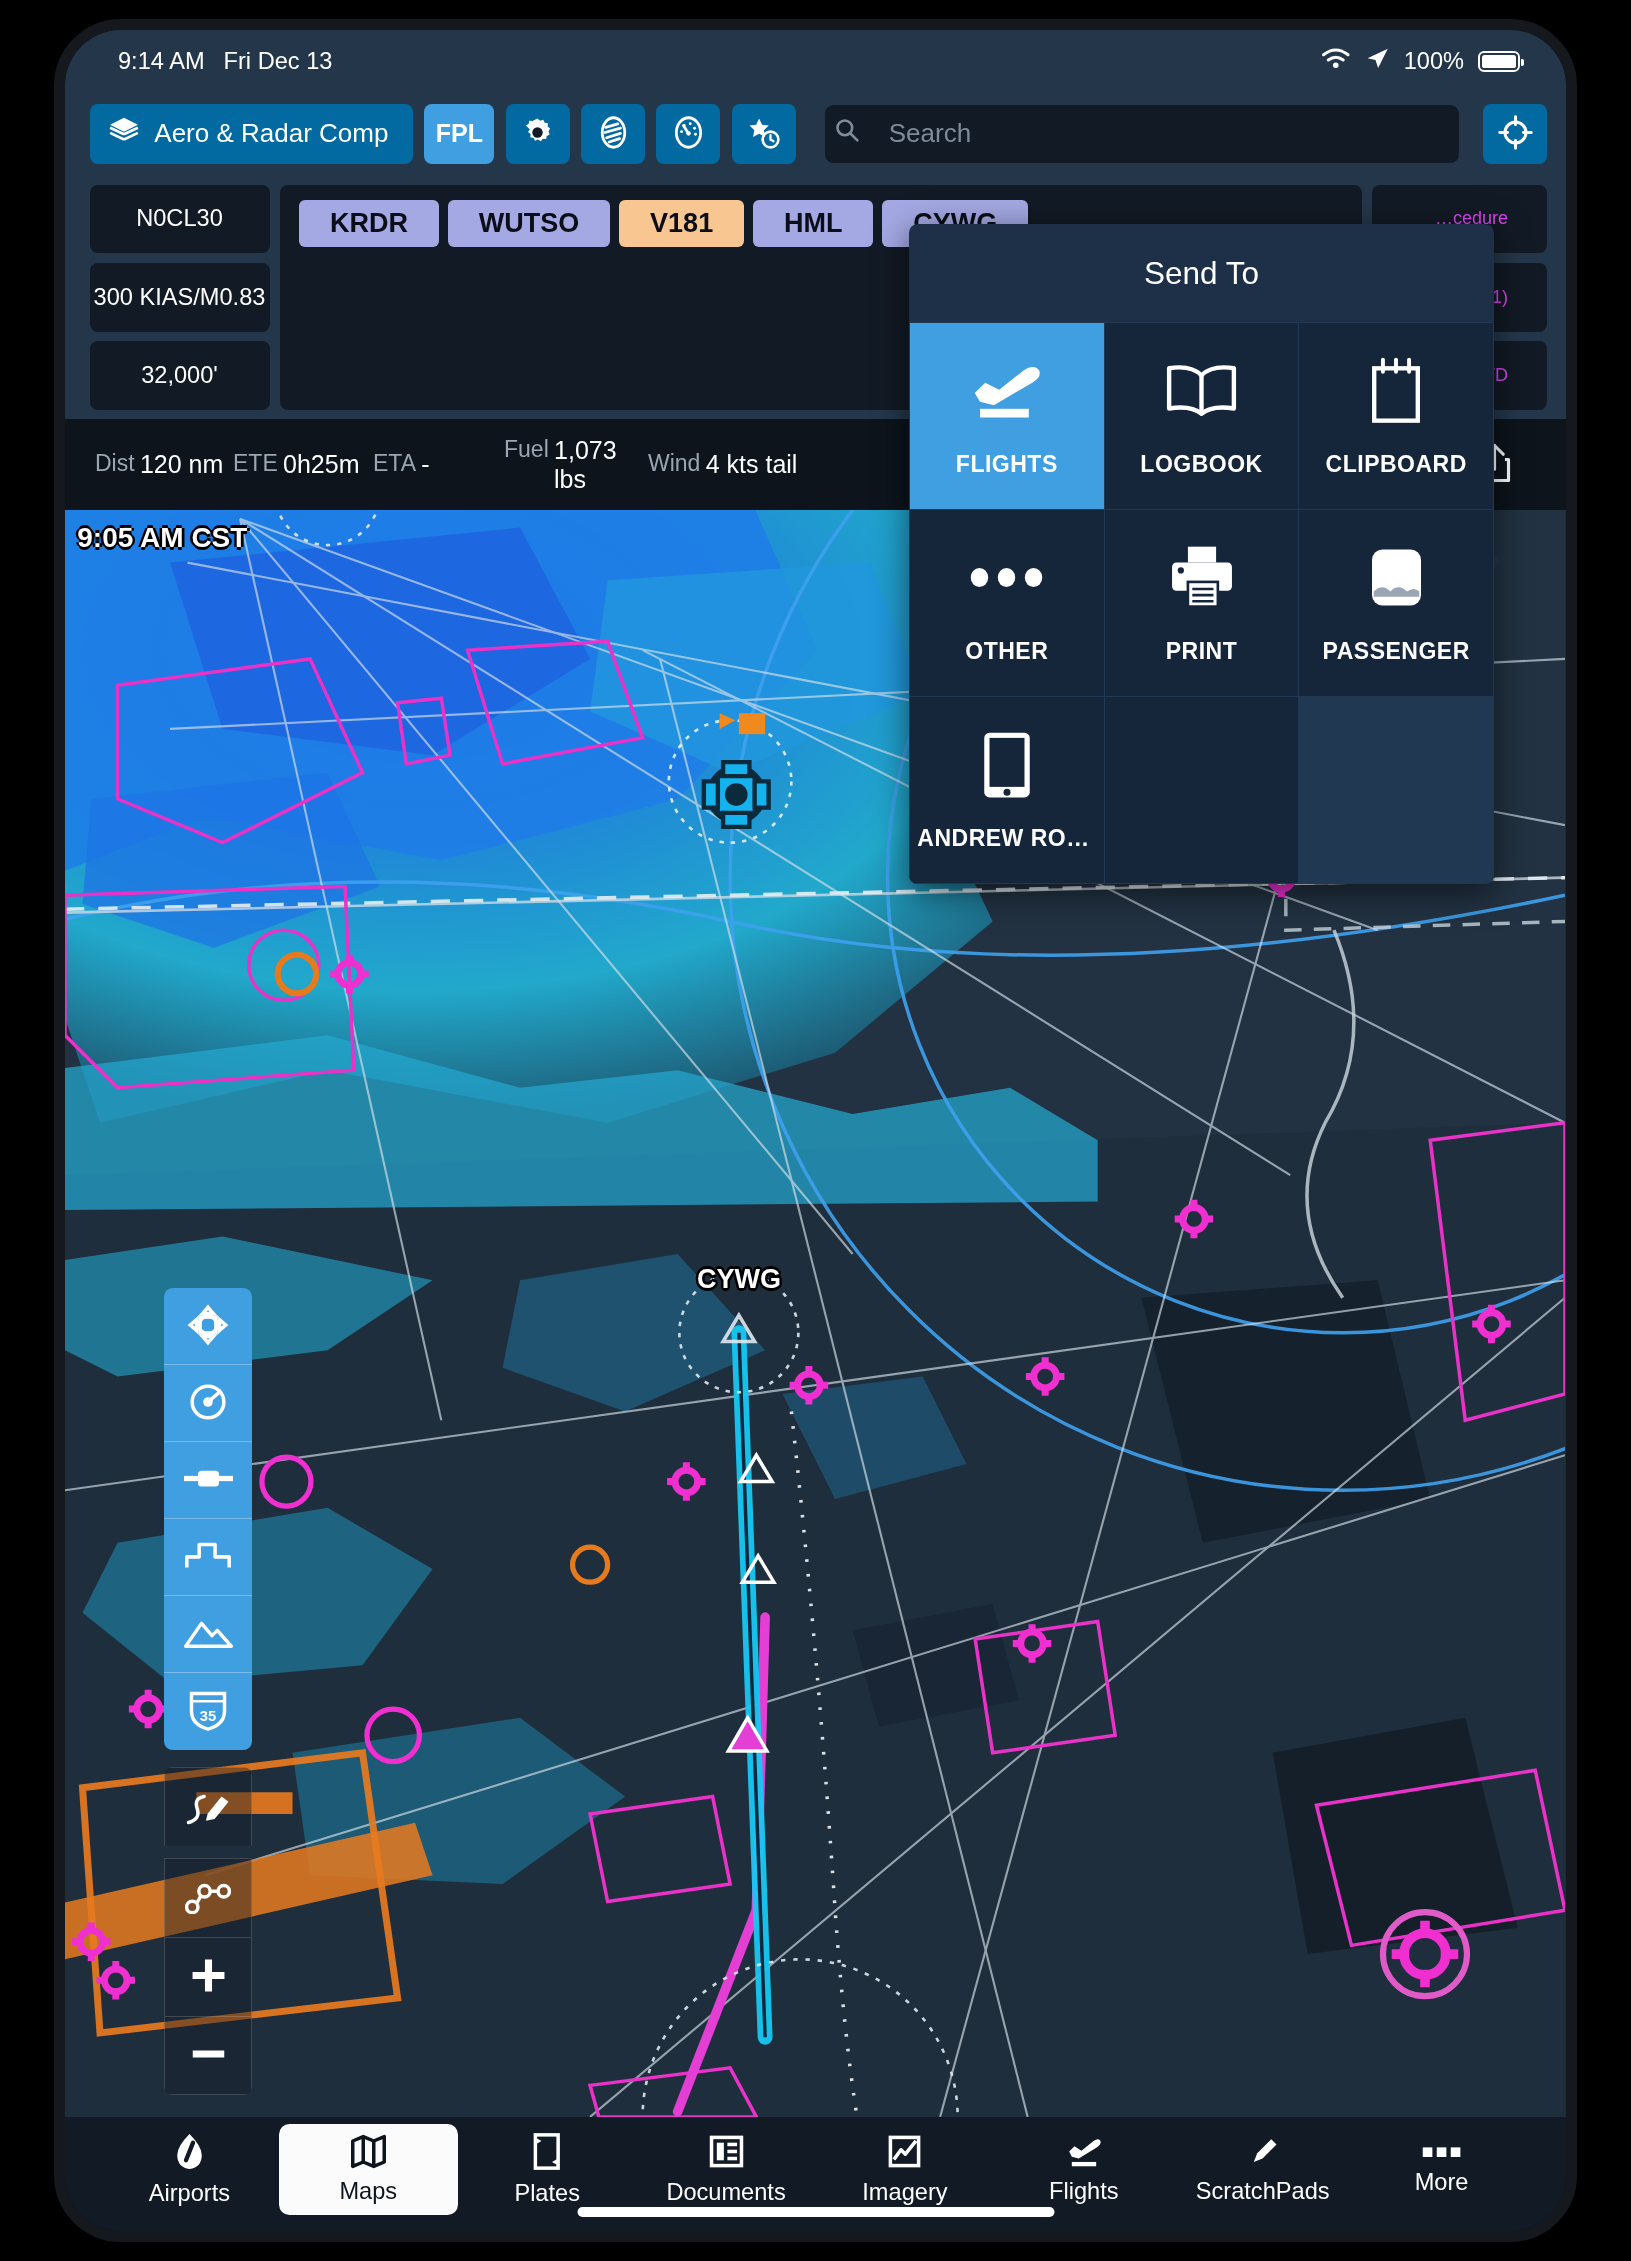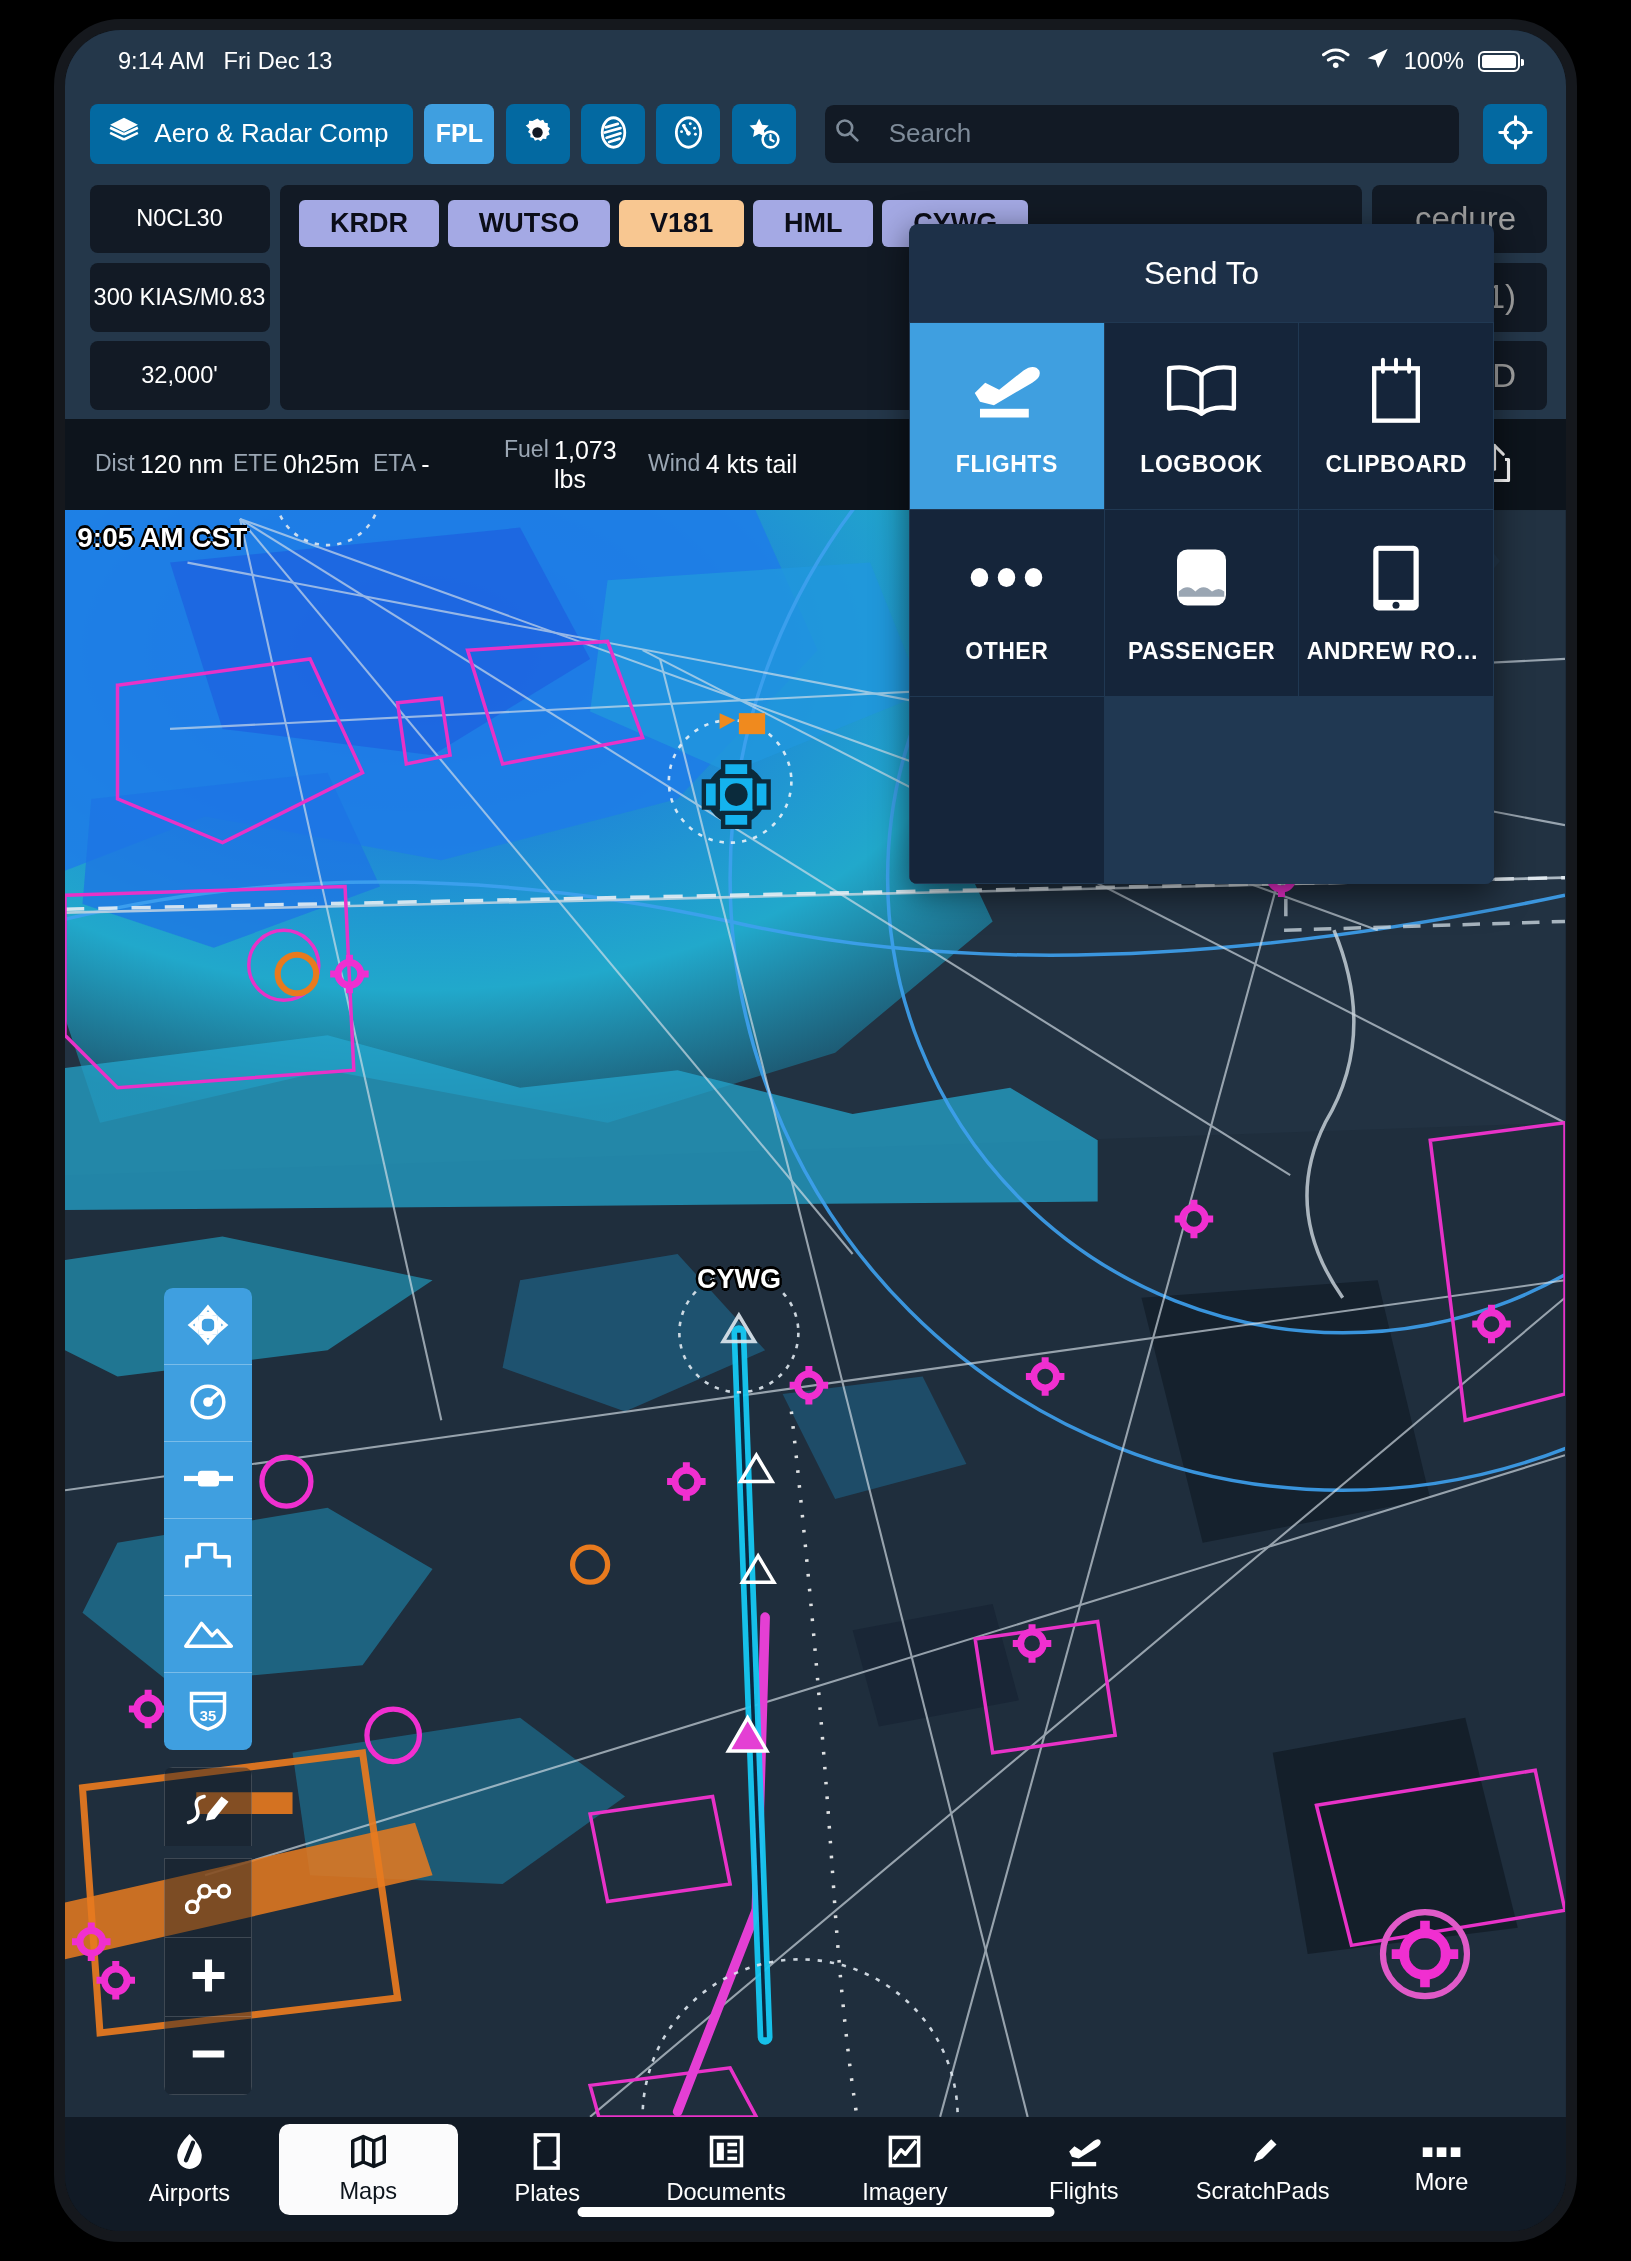--- a/index.html
+++ b/index.html
@@ -101,21 +101,21 @@
   .wpt {
     background: #a4a9e4; color: #0b0d18; border-radius: 6px;
     padding: 7px 31px; font-size: 27px; font-weight: 700; height: 47px;
     display: flex; align-items: center;
   }
   .wpt.airway { background: #f8c791; }
   .fpl-right { display: flex; flex-direction: column; gap: 9.6px; width: 175px; }
   .fpl-rbtn {
     background: #121a25; border-radius: 7.9px; flex: 1;
     display: flex; align-items: center; justify-content: flex-end;
-    padding-right: 31px; color: #a3a3a3; font-size: 33px; font-weight: 500;
+    padding-right: 39px; color: #d946ef; font-size: 18px; font-weight: 500;
     white-space: nowrap; overflow: hidden;
   }
 
   
   .sumbar {
     position: absolute; left: 0; top: 389px; width: 100%; height: 91px;
     background: #0d141c;
     display: flex; align-items: center; padding: 0 19px 0 30px; gap: 0;
   }
   .sum-item { display: flex; gap: 5.3px; }
@@ -885,20 +885,32 @@
           <span class="st-ico">
             <svg width="75" height="23" viewBox="0 0 86 26">
               <ellipse cx="12" cy="13" rx="10" ry="11" fill="#fff"></ellipse>
               <ellipse cx="43" cy="13" rx="10" ry="11" fill="#fff"></ellipse>
               <ellipse cx="74" cy="13" rx="10" ry="11" fill="#fff"></ellipse>
                 </svg>
           </span>
           <span class="stlabel">OTHER</span>
         </div>
 
+        <div class="st-cell">
+          <span class="st-ico">
+            <svg width="74" height="67" viewBox="0 0 84 76">
+              <rect x="26" y="3" width="32" height="18" fill="#fff"></rect>
+              <rect x="8" y="21" width="68" height="32" rx="5" fill="#fff"></rect>
+              <circle cx="18" cy="30" r="3.5" fill="#15253a"></circle>
+              <rect x="26" y="43" width="34" height="28" fill="#fff" stroke="#15253a" stroke-width="3"></rect>
+              <path d="M31 51 h24 M31 58 h24 M31 65 h24" stroke="#15253a" stroke-width="3"></path>
+                </svg>
+          </span>
+          <span class="stlabel">PRINT</span>
+        </div>
 
         <div class="st-cell">
           <span class="st-ico">
             <svg width="67" height="63" viewBox="0 0 76 72">
               <rect x="10" y="4" width="56" height="64" rx="12" fill="#fff"></rect>
               <path d="M12 52 Q22 42 31 52 Q40 42 50 52 Q58 46 64 52 L64 58 L12 58 Z" fill="#9aa6b3"></path>
                 </svg>
           </span>
           <span class="stlabel">PASSENGER</span>
         </div>

